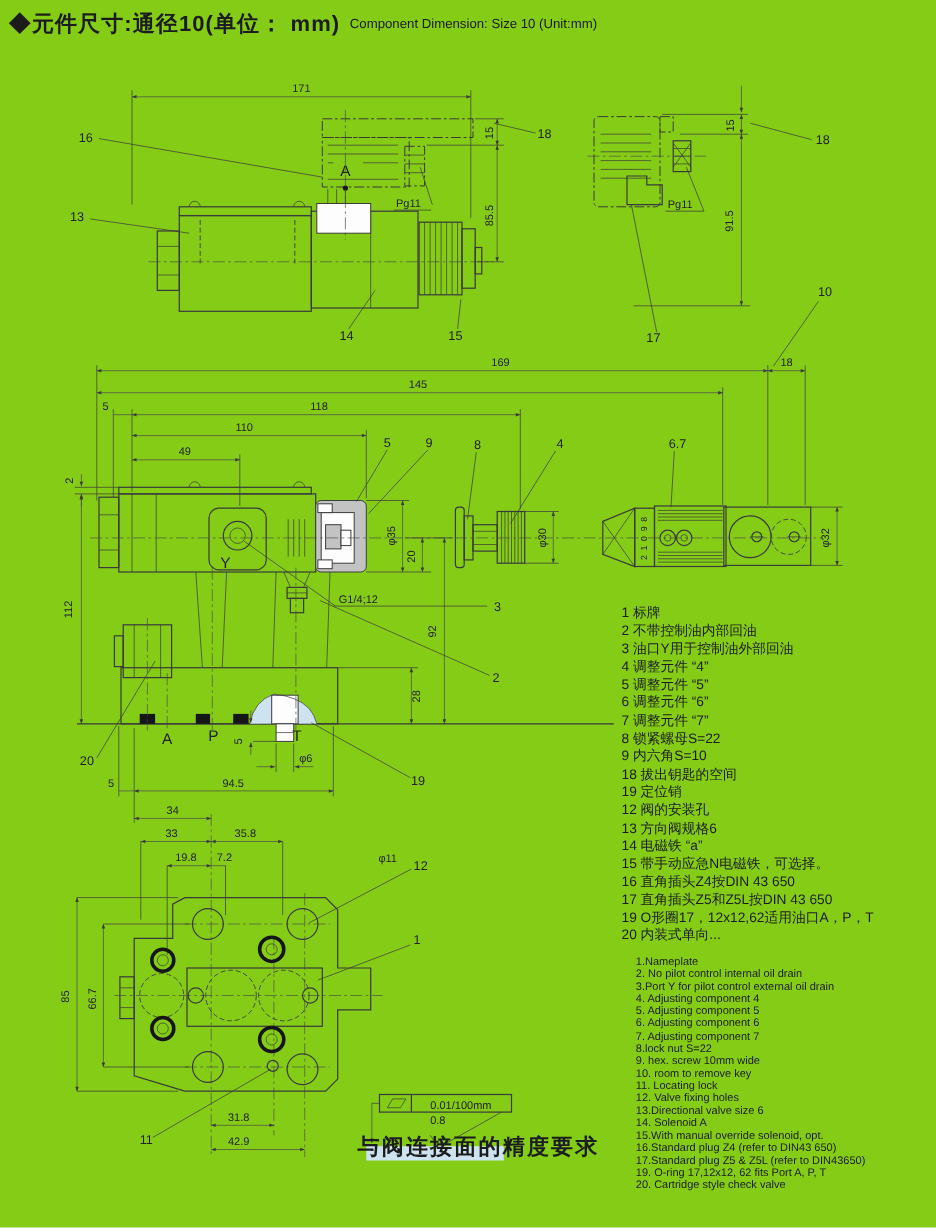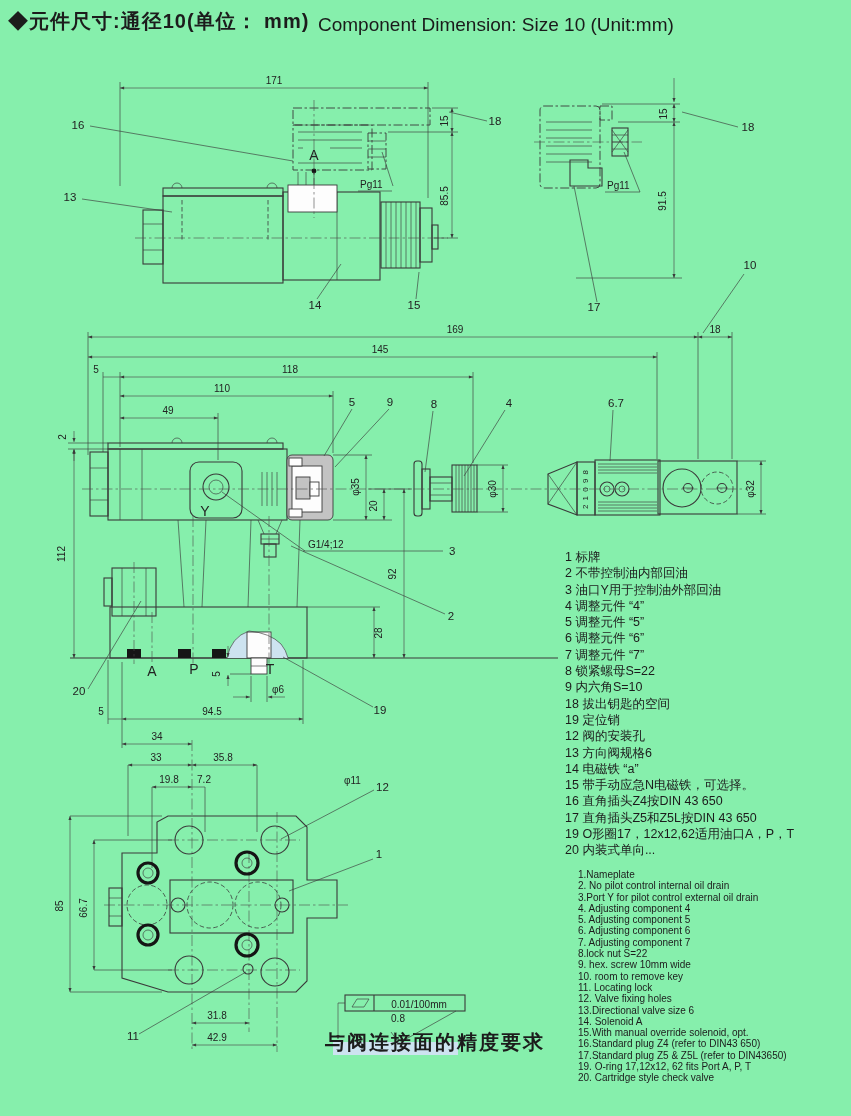--- a/index.html
+++ b/index.html
@@ -1,20 +1,20 @@
 <!DOCTYPE html>
 <html><head>
 <meta charset="utf-8">
 <style>
   html,body{margin:0;padding:0;background:#f2f2f2;}
-  #page{position:relative;width:851px;height:1116px;background:#86efac;overflow:hidden;
+  #page{position:relative;width:851px;height:1116px;background:#84cc16;overflow:hidden;
         font-family:"Liberation Sans",sans-serif;color:#1c1c1c;}
   
   .title-zh{position:absolute;left:8px;top:8px;font-size:20px;font-weight:bold;letter-spacing:1px;}
-  .title-en{position:absolute;left:318px;top:14px;font-size:19px;color:#1a1a1a;}
+  .title-en{position:absolute;left:318px;top:14px;font-size:12px;color:#1a1a1a;}
   .list-zh{position:absolute;left:565px;top:549px;font-size:12.5px;line-height:16.3px;white-space:nowrap;}
   .list-en{position:absolute;left:566px;top:869px;font-size:10px;line-height:11.3px;white-space:nowrap;margin-left:12px;}
   .note-zh{position:absolute;left:325px;top:1029px;font-size:20px;letter-spacing:2px;font-weight:bold;white-space:nowrap;}
   .note-en{position:absolute;left:333px;top:1081px;font-size:11.5px;line-height:13.5px;white-space:nowrap;}
   
   svg{position:absolute;left:0;top:0;}
   .ol{fill:none;stroke:#3a3a3a;stroke-width:1.1;}
   .th{fill:none;stroke:#3a3a3a;stroke-width:.65;}
   .dm{fill:none;stroke:#4a4a4a;stroke-width:.65;}
   .da{marker-start:url(#as);marker-end:url(#ae);}

